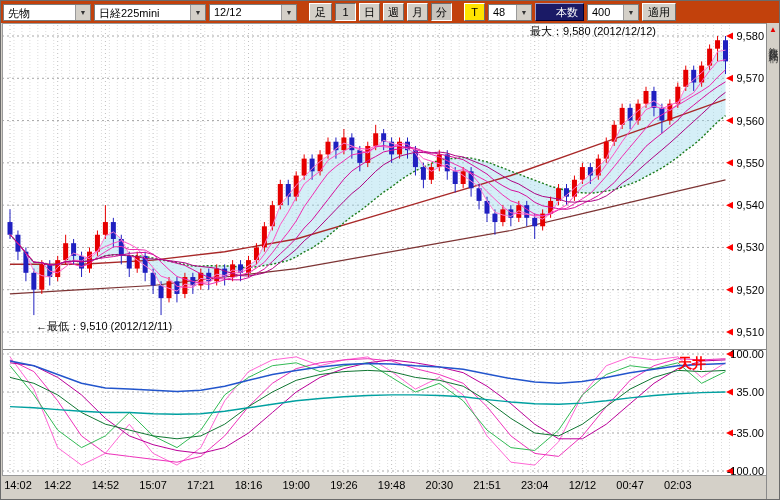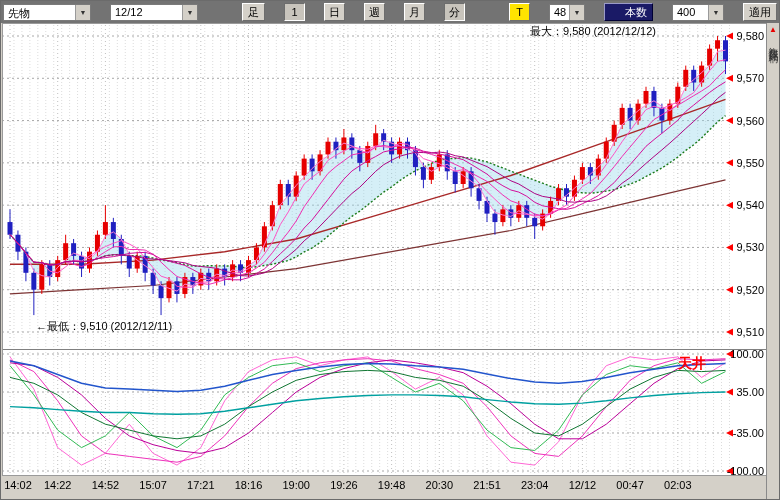--- a/index.html
+++ b/index.html
@@ -5,21 +5,21 @@
   html,body{margin:0;padding:0;}
   body{font-family:"Liberation Sans","DejaVu Sans",sans-serif;background:#808080;}
   .window{
     position:relative;width:780px;height:500px;background:#d4d0c8;
     border:1px solid #6b6b6b;box-sizing:border-box;overflow:hidden;
   }
   
   .toolbar{
     position:absolute;left:0;top:0;width:100%;height:22px;
     display:flex;align-items:center;gap:3px;padding:1px 2px;box-sizing:border-box;
-    background:#737373;font-size:11px;justify-content:space-between;
+    background:#c2410c;font-size:11px;
   }
   .combo{
     display:flex;align-items:stretch;background:#fff;
     border:1px solid #7a7a7a;height:17px;box-sizing:border-box;cursor:default;
   }
   .combo .ctext{flex:1;padding:1px 3px 0 4px;white-space:nowrap;overflow:hidden;color:#000;}
   .combo .carrow{
     width:14px;background:#d4d0c8;border-left:1px solid #9a9a9a;
     display:flex;align-items:center;justify-content:center;font-size:7px;color:#333;
   }
@@ -49,36 +49,40 @@
   }
 </style>
 </head>
 <body>
 
 <div class="window">
 
   <div class="toolbar">
     <div class="combo" style="width:88px">
       <span class="ctext">先物</span>
+      <span class="carrow">▼</span>
+    </div>
+    <div class="combo" style="width:112px">
+      <span class="ctext">日経225mini</span>
       <span class="carrow">▼</span>
     </div>
     <div class="combo" style="width:88px">
       <span class="ctext">12/12</span>
       <span class="carrow">▼</span>
     </div>
     <span class="gap"></span>
     <button class="btn">足</button>
     <button class="btn sm pressed">1</button>
     <button class="btn sm">日</button>
     <button class="btn sm">週</button>
     <button class="btn sm">月</button>
     <button class="btn sm pressed">分</button>
     <span class="gap"></span>
     <button class="btn sm yellow">T</button>
-    <div class="combo" style="width:36px">
+    <div class="combo" style="width:44px">
       <span class="ctext">48</span>
       <span class="carrow">▼</span>
     </div>
     <button class="btn dark">本数</button>
     <div class="combo" style="width:52px">
       <span class="ctext">400</span>
       <span class="carrow">▼</span>
     </div>
     <button class="btn">適用</button>
   </div>

